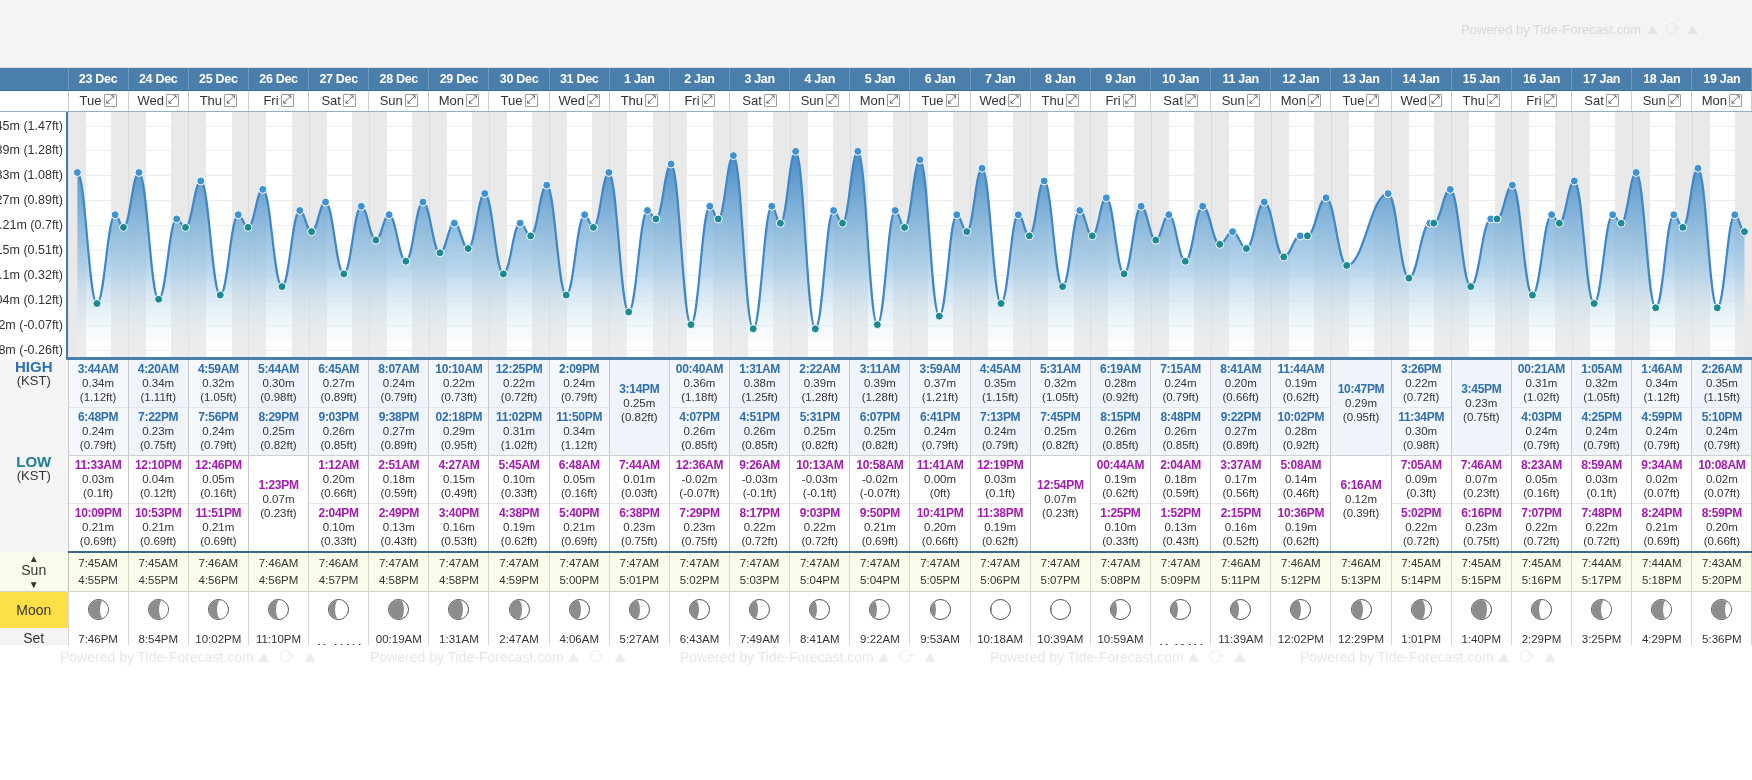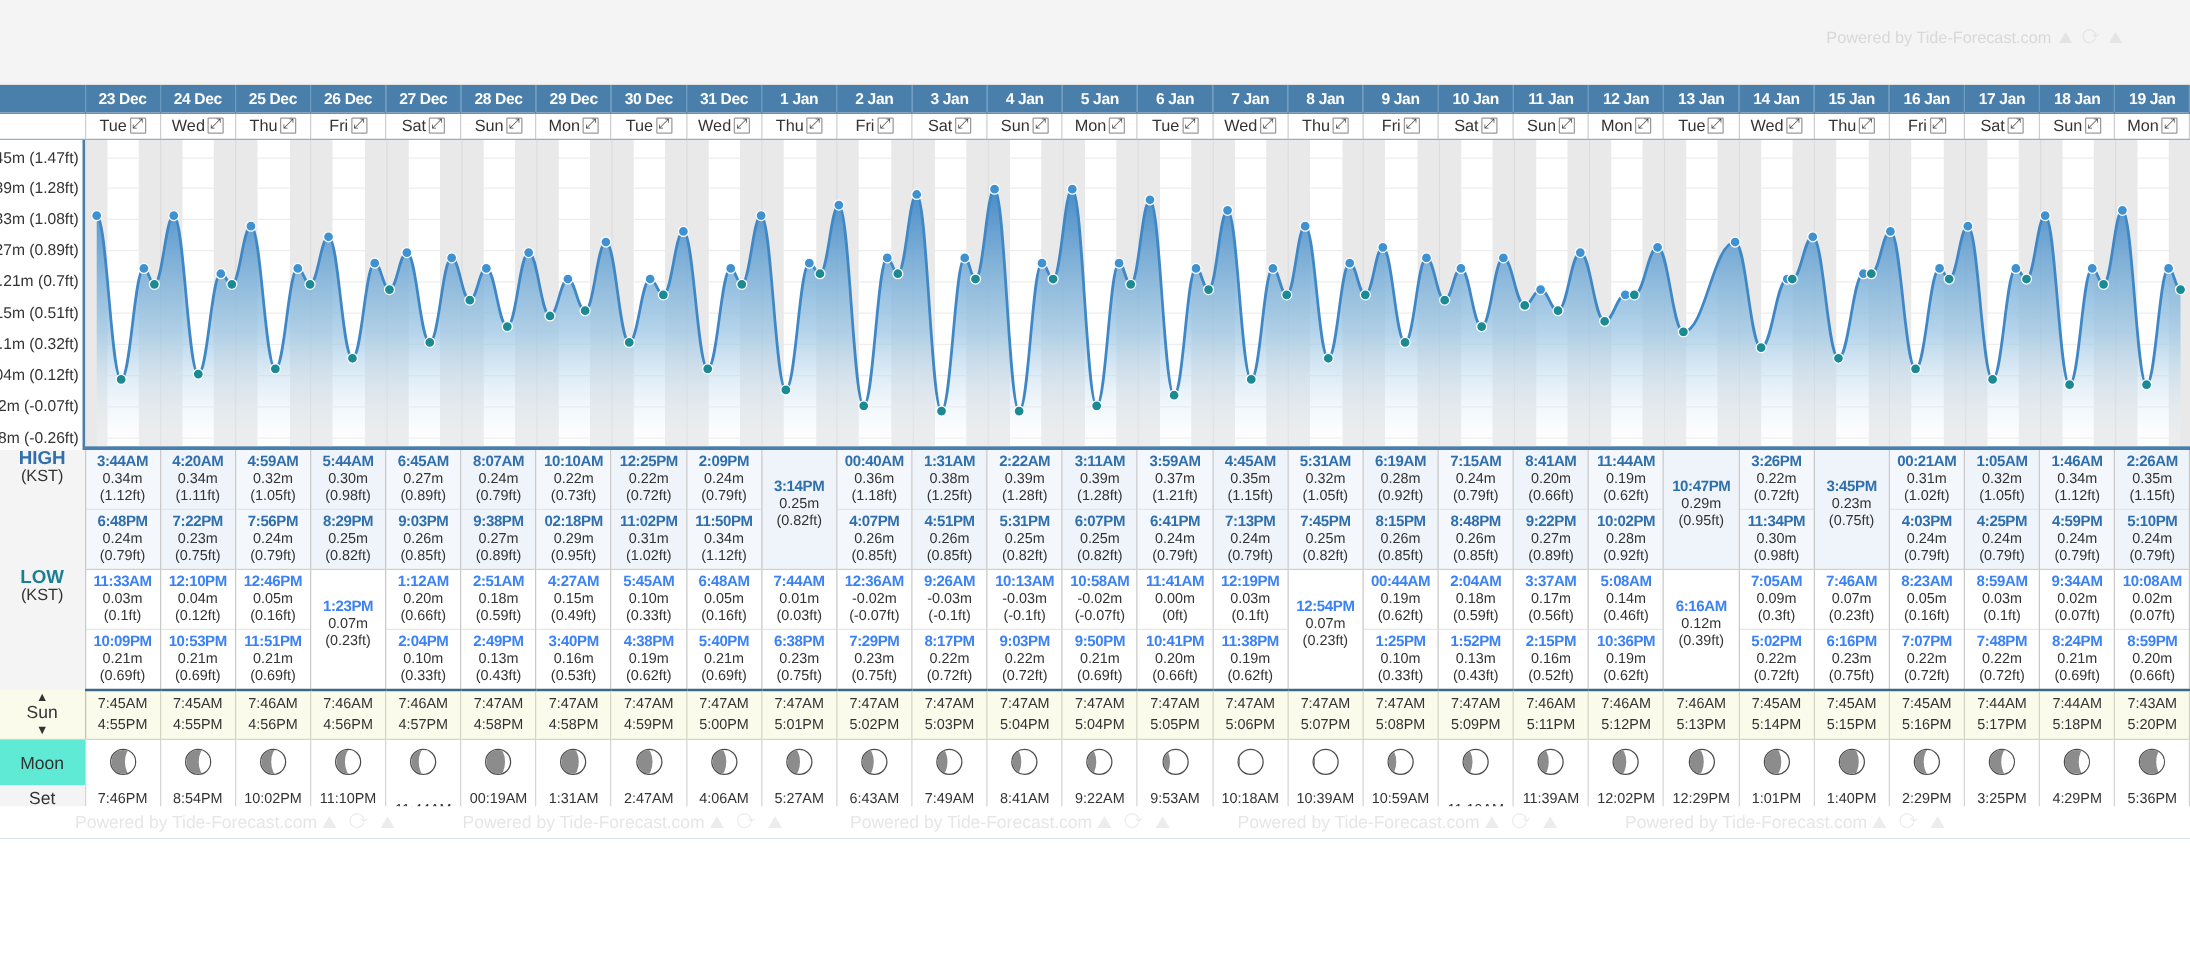--- a/index.html
+++ b/index.html
@@ -175,21 +175,21 @@
   td.highcell { background: #f4f8fc; height: 90px; border-bottom:1px solid #cfcfcf;}
   td.lowcell  { background: #ffffff; height: 92px; border-bottom:2px solid #3b6887;}
   td.highcell.alt { background:#eef4fa; }
 
   .ev { padding: 2px 0 3px 0; }
   .ev + .ev { border-top: 1px solid #dfe7ef; }
   .ev .t { font-weight: bold; font-size: 12px; display:block; white-space:nowrap; letter-spacing:-0.3px;}
   .ev .m { display:block; font-size:11.5px; }
   .ev .f { display:block; font-size:11.5px; }
   .high .t { color:#2f6fad; }
-  .low  .t { color:#3b82f6; }
+  .low  .t { color:#a21caf; }
   .ev.center { padding-top: 22px; }
 
   
   tr.sunrow td {
     background: #fbfbec;
     text-align: center;
     font-size: 11.5px;
     color:#333;
     height: 40px;
     border-right: 1px solid #d5d5c4;
@@ -199,21 +199,21 @@
   tr.sunrow td.rowlab { background:#fbfbec; border-right:1px solid #c3c3b2; }
   .sunlab { font-size: 14px; color:#333; line-height:13px; }
   .sunlab .ar { display:block; font-size:10px; line-height:9px; }
 
   
   tr.moonrow td {
     background:#fff; text-align:center; height: 36px;
     border-right:1px solid #d5d5d5;
     vertical-align: middle;
   }
-  tr.moonrow td.rowlab { background:#5eead4; font-size:14px; color:#333;margin-left:16px; }
+  tr.moonrow td.rowlab { background:#fde047; font-size:14px; color:#333;margin-left:16px; }
   tr.msrow td {
     background:#fff; text-align:center; font-size:11.5px; color:#333;
     height: 42px; border-right:1px solid #d5d5d5; line-height:17px;
     border-bottom: 2px solid #3b6887;
     vertical-align: middle;
   }
   tr.msrow td.rowlab { background:#f4f4f4; font-size:14px; color:#333; line-height:19px;}
 
   .moon {
     width: 21px; height: 21px;

